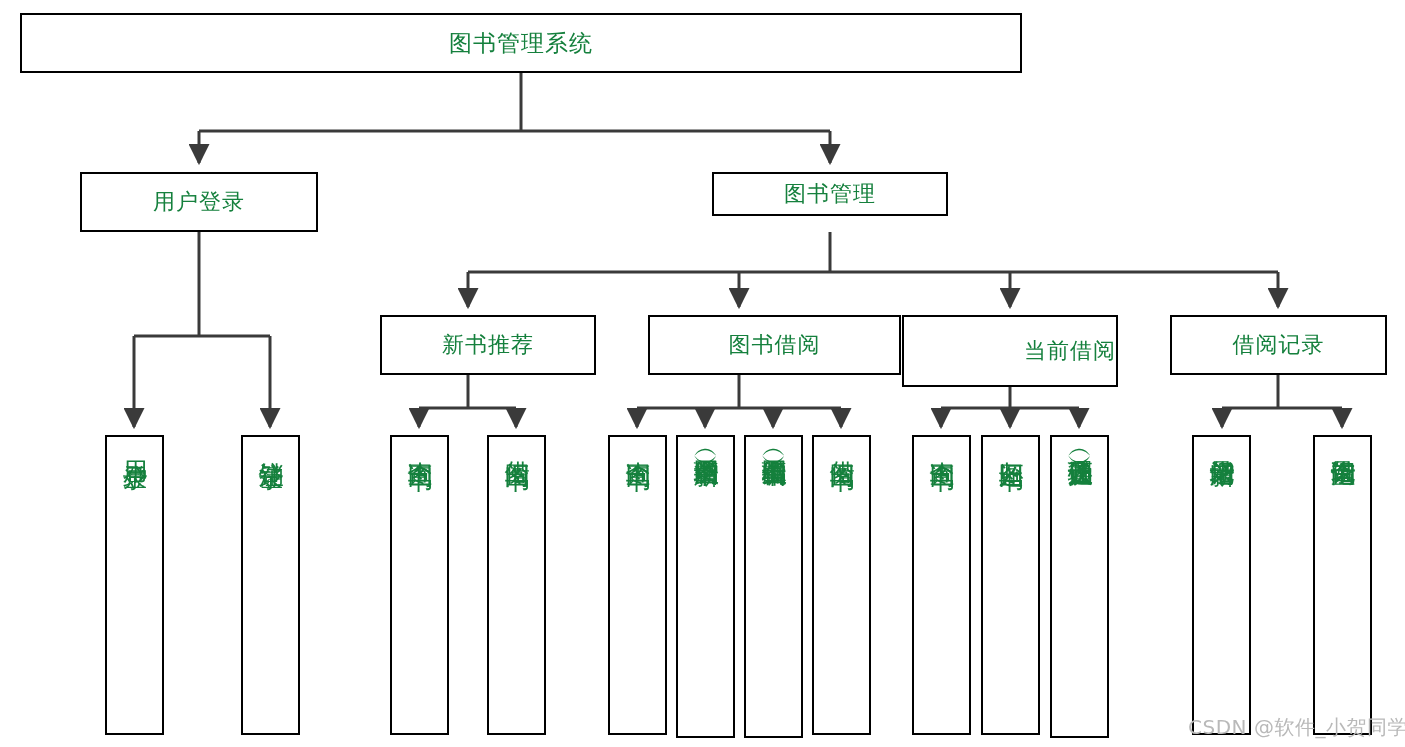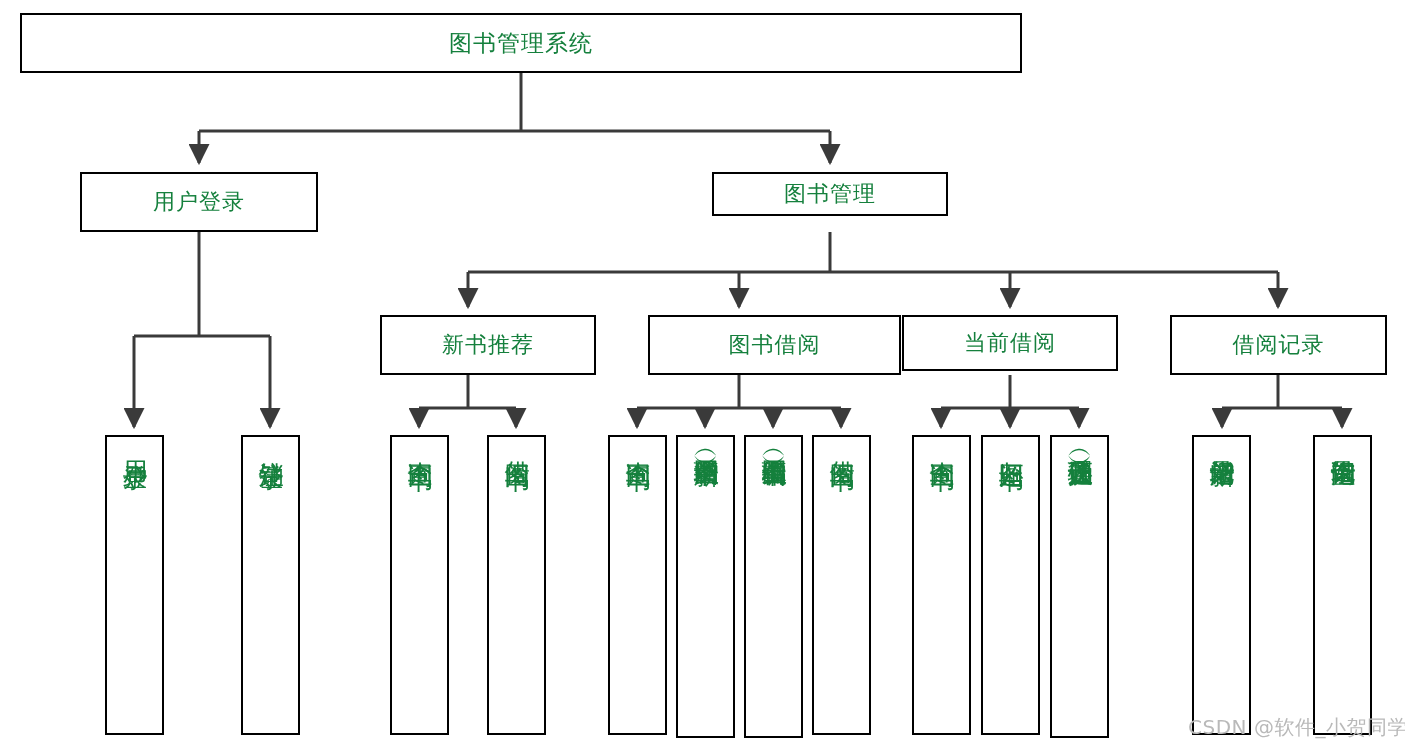--- a/index.html
+++ b/index.html
@@ -136,21 +136,21 @@
   <div class="node level1" style="left:712px; top:172px; width:236px; height:44px;">
     <span>图书管理</span>
   </div>
 
   <div class="node level1" style="left:360px; top:315px; width:216px; height:60px;margin-left:20px;">
     <span>新书推荐</span>
   </div>
   <div class="node level1" style="left:632px; top:315px; width:253px; height:60px;margin-left:16px;">
     <span>图书借阅</span>
   </div>
-  <div class="node level1" style="left:902px; top:315px; width:216px; height:56px;">
+  <div class="node level1" style="left:902px; top:315px; width:216px; height:72px;justify-content:flex-end;">
     <span>当前借阅</span>
   </div>
   <div class="node level1" style="left:1170px; top:315px; width:217px; height:60px;">
     <span>借阅记录</span>
   </div>
 
   <div class="node leaf" style="left:105px; top:435px; width:59px; height:300px;">
     <span class="vtext">用户登录</span>
   </div>
   <div class="node leaf" style="left:241px; top:435px; width:59px; height:300px;">

